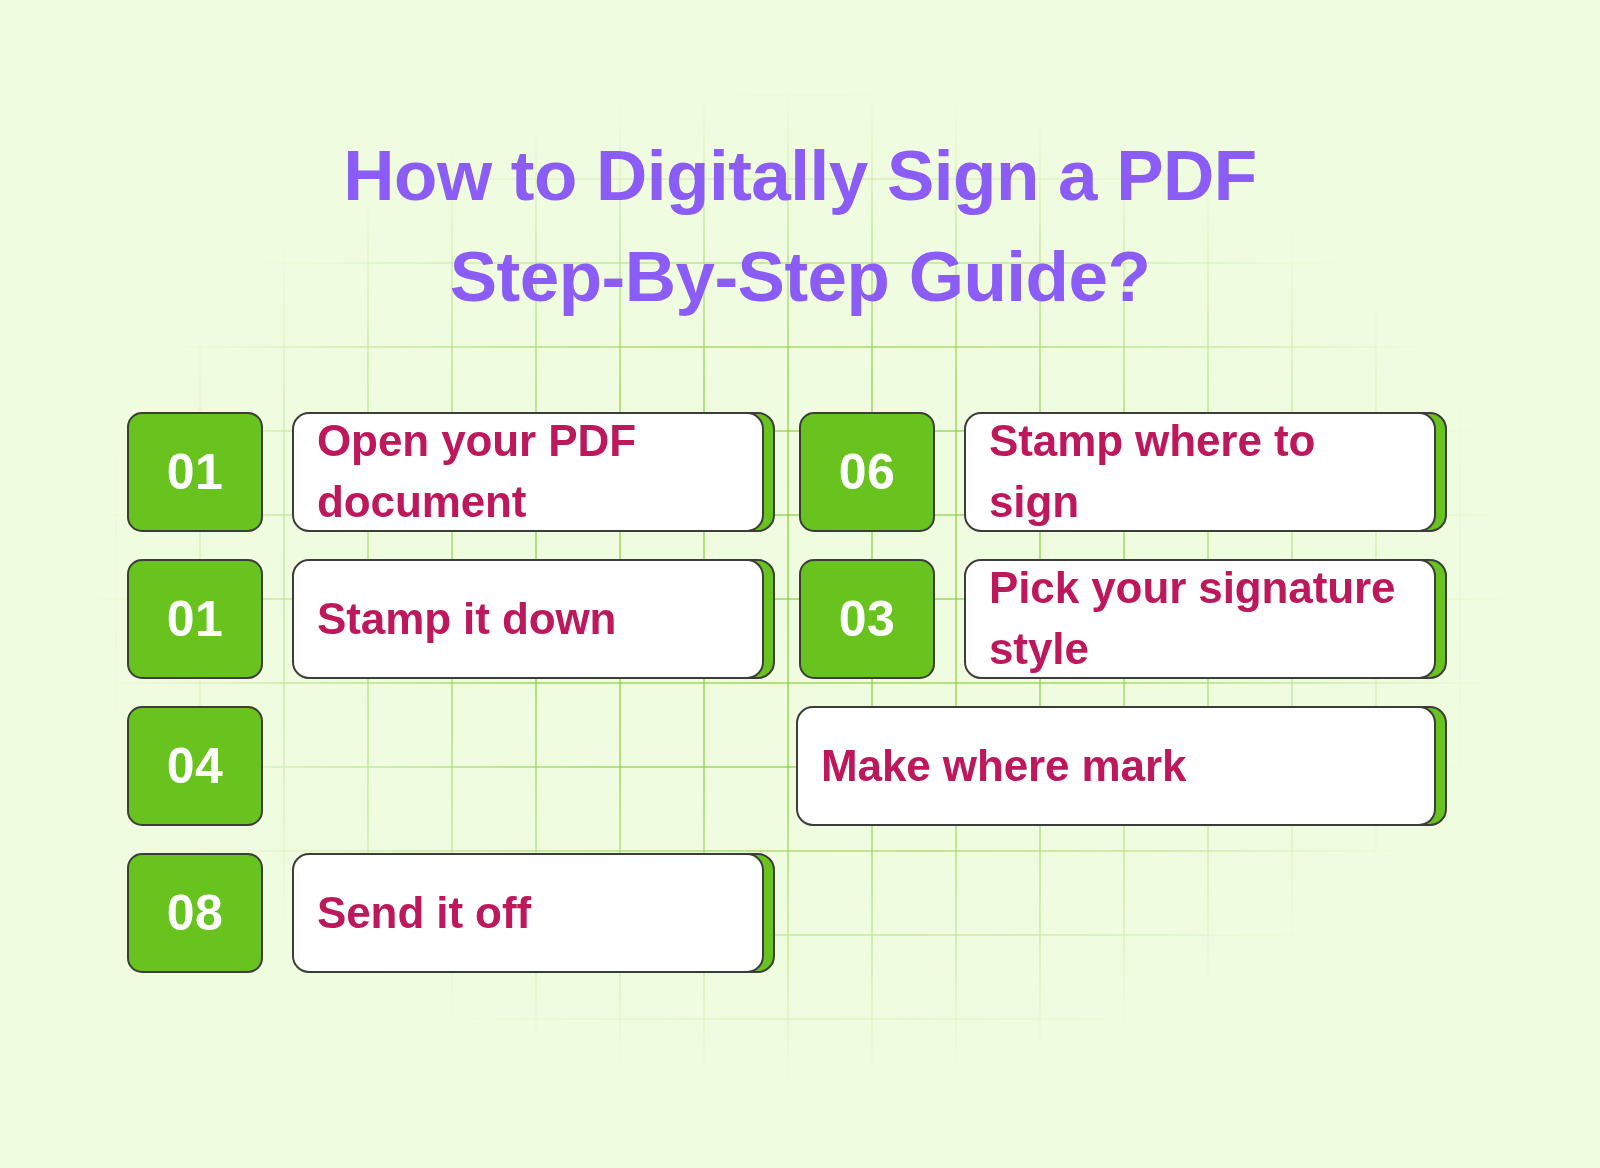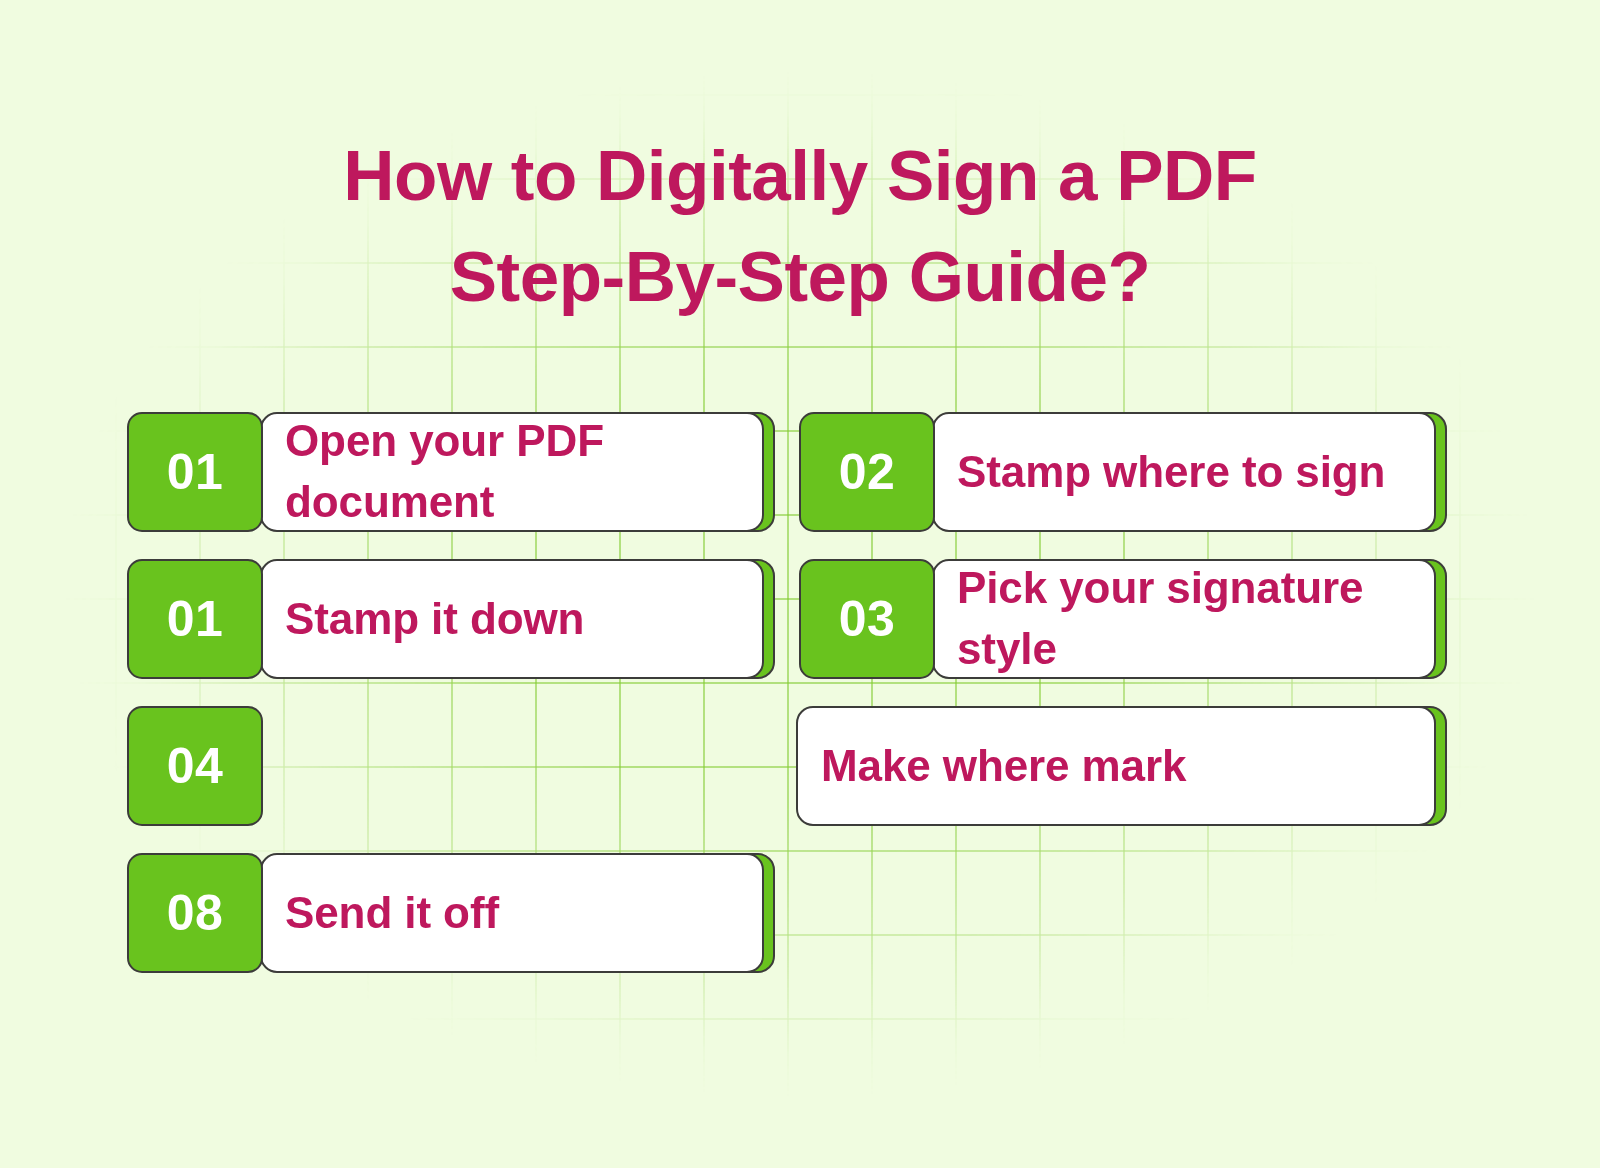--- a/index.html
+++ b/index.html
@@ -45,21 +45,21 @@
     inset: 0;
   }
 
   
   #page-title {
     position: absolute;
     top: 126px;
     left: 0;
     width: 1600px;
     text-align: center;
-    color: #be185d;
+    color: #8b5cf6;
     font-size: 71px;
     font-weight: bold;
     line-height: 1.42;
     letter-spacing: -0.5px;
   }
   #page-title .title-line {
     display: block;
     white-space: nowrap;
   }
 
@@ -74,20 +74,21 @@
     grid-auto-rows: 120px;
     column-gap: 24px;
     row-gap: 27px;
   }
 
   .step-row {
     position: relative;
     display: flex;
     align-items: stretch;
     height: 120px;
+    gap: 32px;
   }
 
   .step-badge {
     position: relative;
     z-index: 3;
     flex: 0 0 136px;
     height: 120px;
     background: #69c31e;
     border: 2.5px solid #3c3c3a;
     border-radius: 15px;
@@ -162,21 +163,21 @@
       <div class="step-card-wrap">
         <div class="step-card-shadow"></div>
         <div class="step-card">
           <span class="step-label">Open your PDF document</span>
         </div>
       </div>
     </div>
 
 
     <div class="step-row">
-      <div class="step-badge">02</div>
+      <div class="step-badge">06</div>
       <div class="step-card-wrap">
         <div class="step-card-shadow"></div>
         <div class="step-card">
           <span class="step-label">Stamp where to sign</span>
         </div>
       </div>
     </div>
 
     <div class="step-row">
       <div class="step-badge">01</div>

